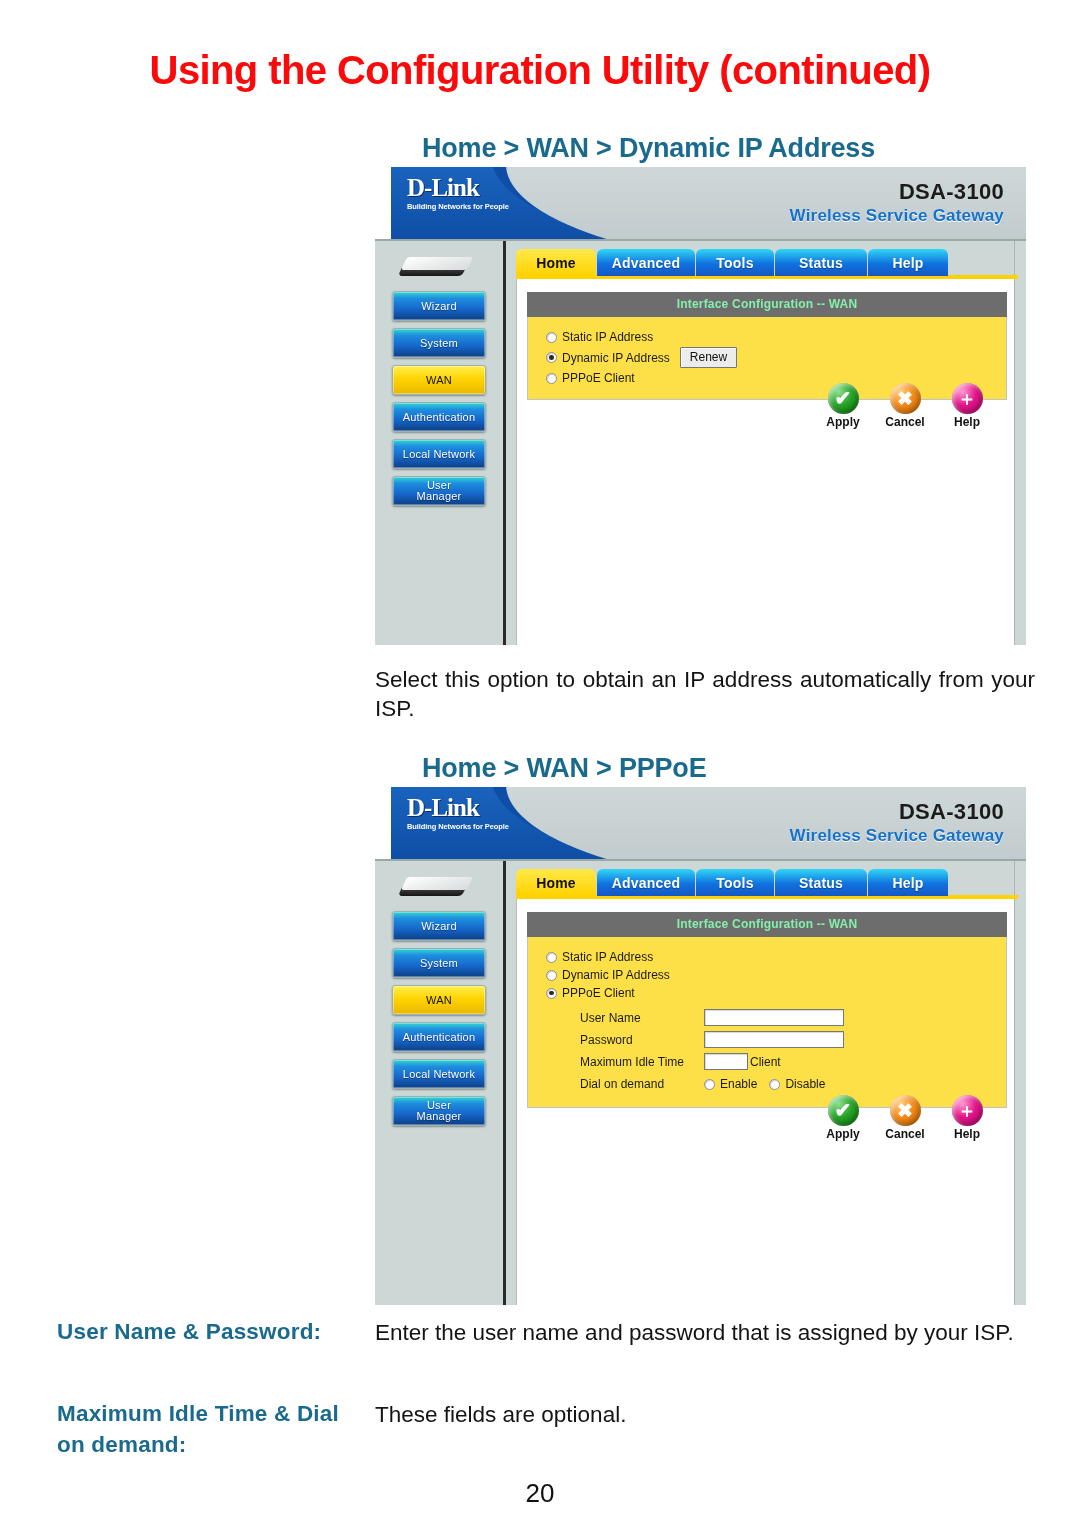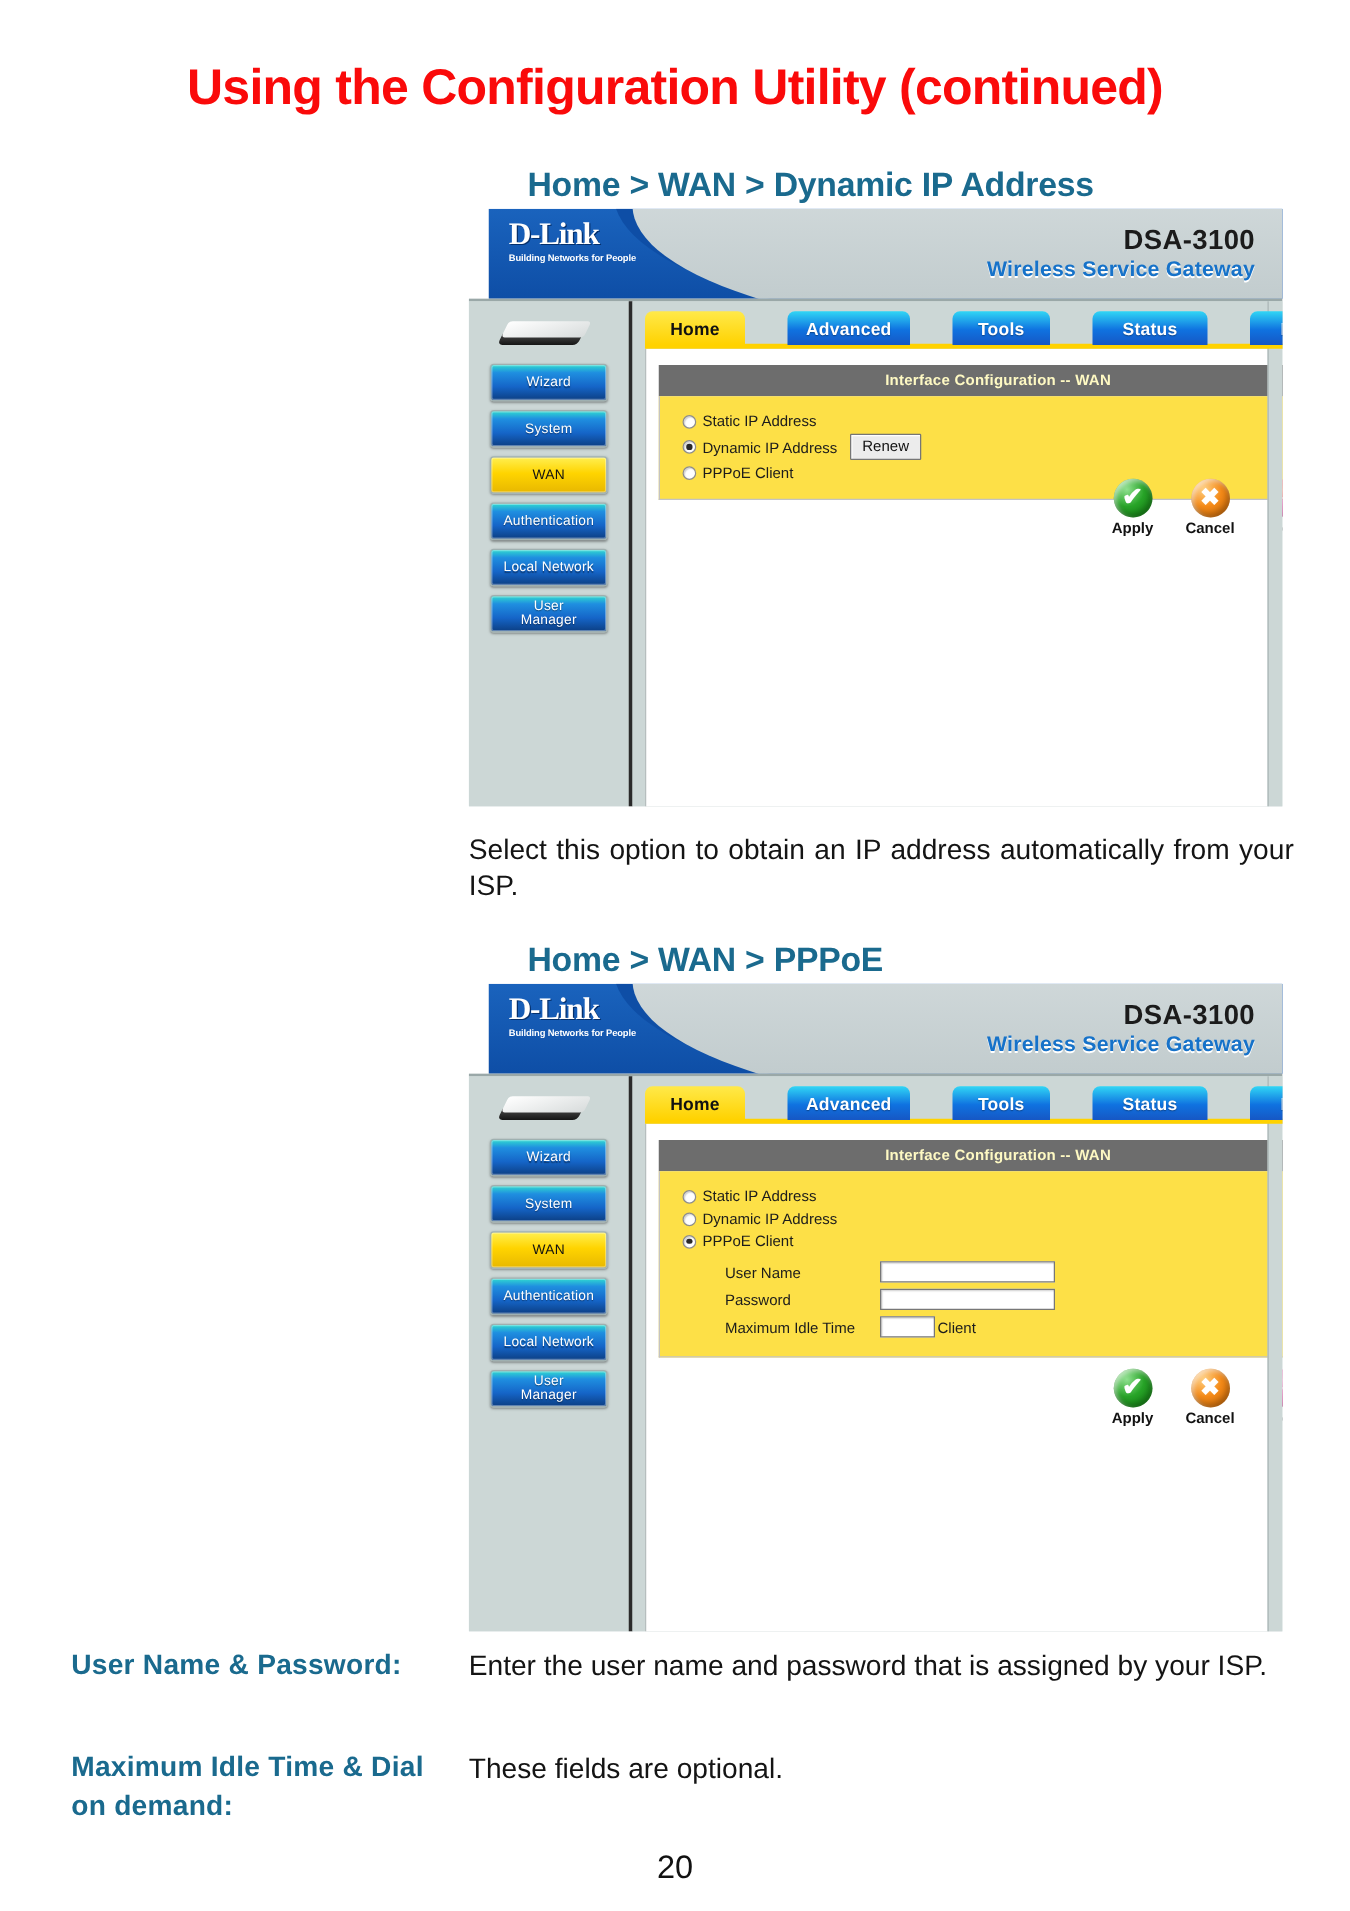--- a/index.html
+++ b/index.html
@@ -239,21 +239,20 @@
     background: #ccd7d6;
     padding: 8px 8px 0 10px;
     position: relative;
   }
   .rs-tabs {
     display: flex;
     height: 27px;
     align-items: stretch;
     position: relative;
     z-index: 3;
-    gap: 33px;
   }
   .rs-tab {
     display: flex;
     align-items: center;
     justify-content: center;
     font-size: 14px;
     font-weight: bold;
     color: #ffffff;
     background: linear-gradient(180deg,#31d6f5 0%,#0f72e0 55%,#1657c4 100%);
     border-radius: 6px 6px 0 0;
@@ -283,21 +282,21 @@
     border: 1px solid #b6bebe;
     border-top: none;
     height: calc(100% - 31px);
     position: relative;
     overflow: hidden;
   }
 
   .rs-sectiontitle {
     margin: 13px 10px 0 10px;
     background: #6d6d6d;
-    color: #fef9c3;
+    color: #86efac;
     font-size: 12px;
     font-weight: bold;
     text-align: center;
     padding: 5px 0 6px 0;
     letter-spacing: 0.2px;
   }
   .rs-form {
     margin: 0 10px;
     border: 1px solid #c3c3c3;
     border-top: none;
@@ -596,20 +595,31 @@
           </div>
           <div class="rs-field-row">
             <span class="flabel">Password</span>
             <span class="rs-input wide"></span>
           </div>
           <div class="rs-field-row">
             <span class="flabel">Maximum Idle Time</span>
             <span class="rs-input small"></span>
             <span class="unit">Client</span>
           </div>
+          <div class="rs-field-row">
+            <span class="flabel">Dial on demand</span>
+            <span class="rs-inline-radio">
+              <span class="radio"></span>
+              <span>Enable</span>
+            </span>
+            <span class="rs-inline-radio">
+              <span class="radio"></span>
+              <span>Disable</span>
+            </span>
+          </div>
         </div>
 
         <div class="rs-actions" style="top: 196px;">
           <div class="rs-act">
             <div class="bub green">
                 <span class="glyph chk">✔</span>
               </div>
             <div class="cap">Apply</div>
           </div>
           <div class="rs-act">

